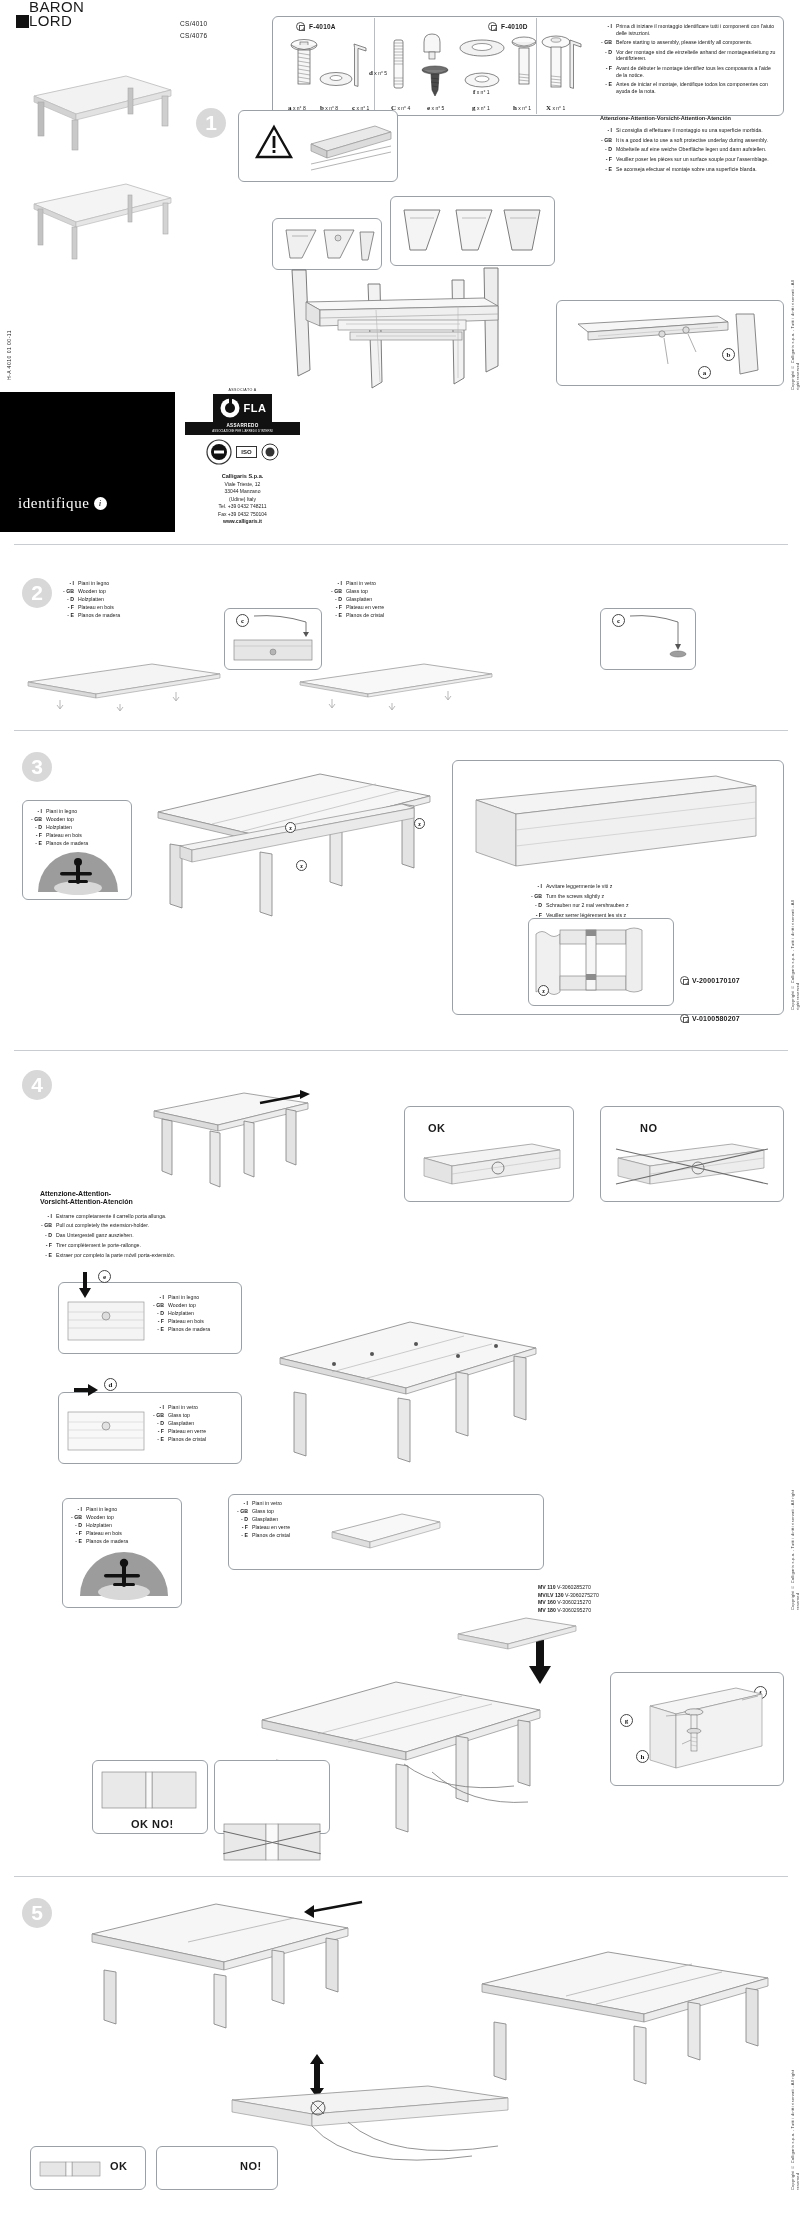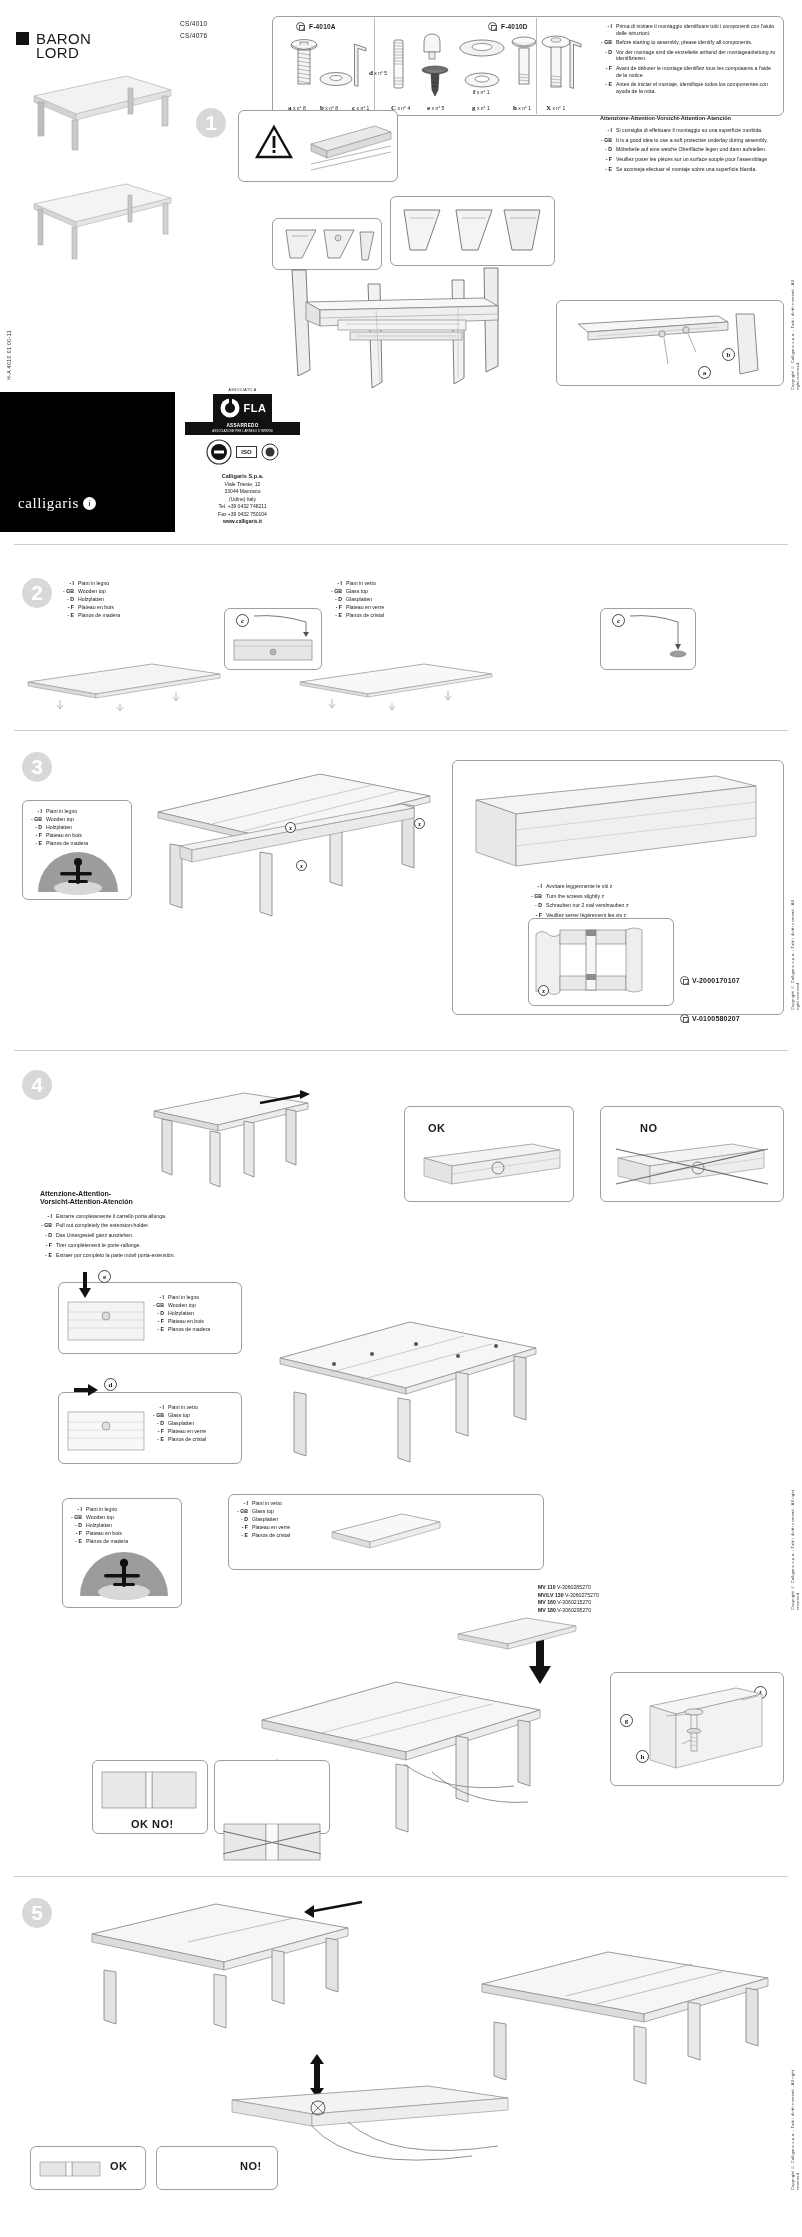--- a/index.html
+++ b/index.html
@@ -81,21 +81,21 @@
   .mvcode { font-size:5.2px; line-height:1.45; }
   .mvcode b { font-weight:bold; }
 
   svg { display:block; }
 </style>
 </head>
 <body>
 
 <div class="page">
 
-  <div class="abs" style="left:16px; top:32px; display:flex; align-items:flex-start; gap:7px;">
+  <div class="abs" style="left:16px; top:0; display:flex; align-items:flex-end; ">
     <div class="brand-sq"></div>
     <div>
       <div class="brand-name">BARON</div>
       <div class="brand-name">LORD</div>
     </div>
   </div>
   <div class="abs code" style="left:180px; top:20px;">CS/4010</div>
   <div class="abs code" style="left:180px; top:32px;">CS/4076</div>
 
   <div class="abs" style="left:16px; top:58px; width:160px; height:95px;">
@@ -422,21 +422,21 @@
       <line x1="96" y1="30" x2="100" y2="56" stroke="#777" stroke-width=".6"></line>
       <circle cx="118" cy="22" r="3.2" fill="#ddd" stroke="#666" stroke-width=".6"></circle>
       <circle cx="94" cy="26" r="3.2" fill="#ddd" stroke="#666" stroke-width=".6"></circle>
     </svg>
   </div>
   <div class="abs circ-lbl" style="left:722px; top:348px;">b</div>
   <div class="abs circ-lbl" style="left:698px; top:366px;">a</div>
 
   <div class="abs black-band" style="left:0px; top:392px; width:175px; height:140px;"></div>
   <div class="abs" style="left:18px; top:495px; display:flex; align-items:center; gap:4px;">
-    <span class="calligaris-logo">calligaris</span>
+    <span class="calligaris-logo">identifique</span>
     <span class="cal-dot">i</span>
   </div>
 
   <div class="abs" style="left:185px; top:388px; width:115px;">
     <div class="assoc">ASSOCIATO A</div>
     <div style="display:flex; justify-content:center; margin-top:2px;">
       <div style="background:#111; padding:3px 6px; display:flex; align-items:center; gap:3px;">
         <svg width="22" height="22" viewBox="0 0 22 22">
             <circle cx="11" cy="11" r="9.5" fill="#fff"></circle>
             <circle cx="11" cy="11" r="5" fill="#111"></circle>

